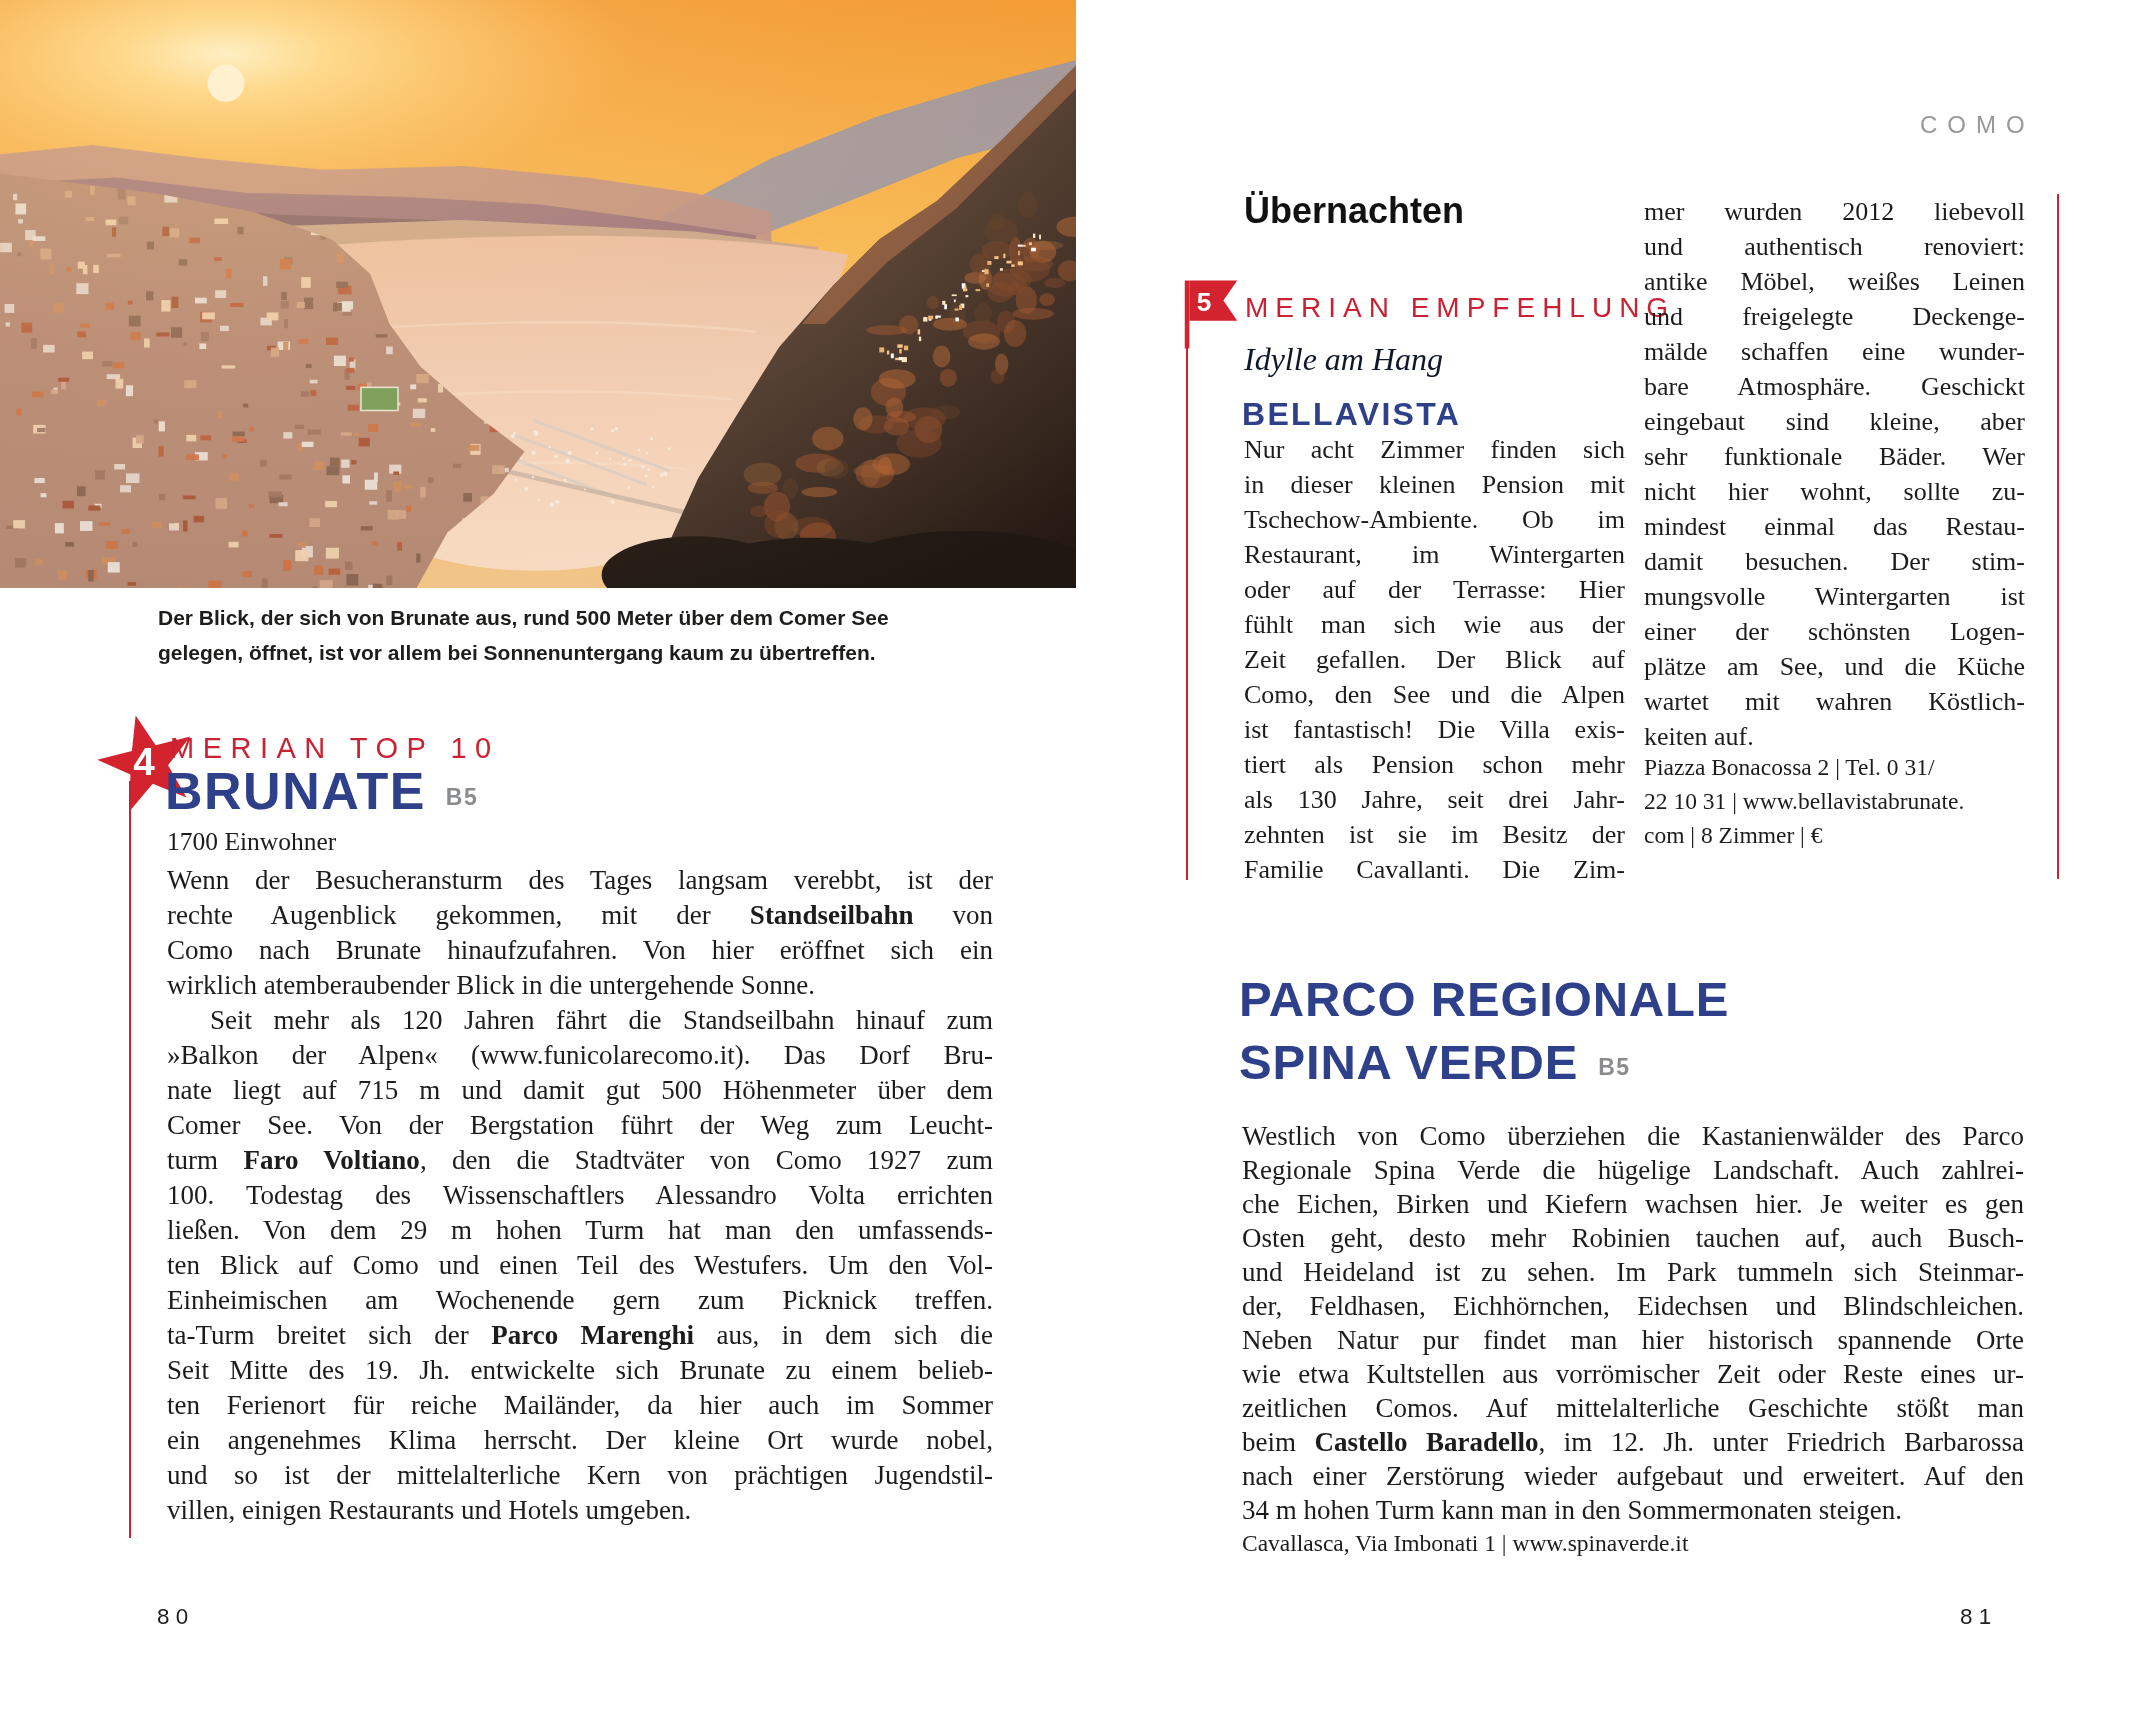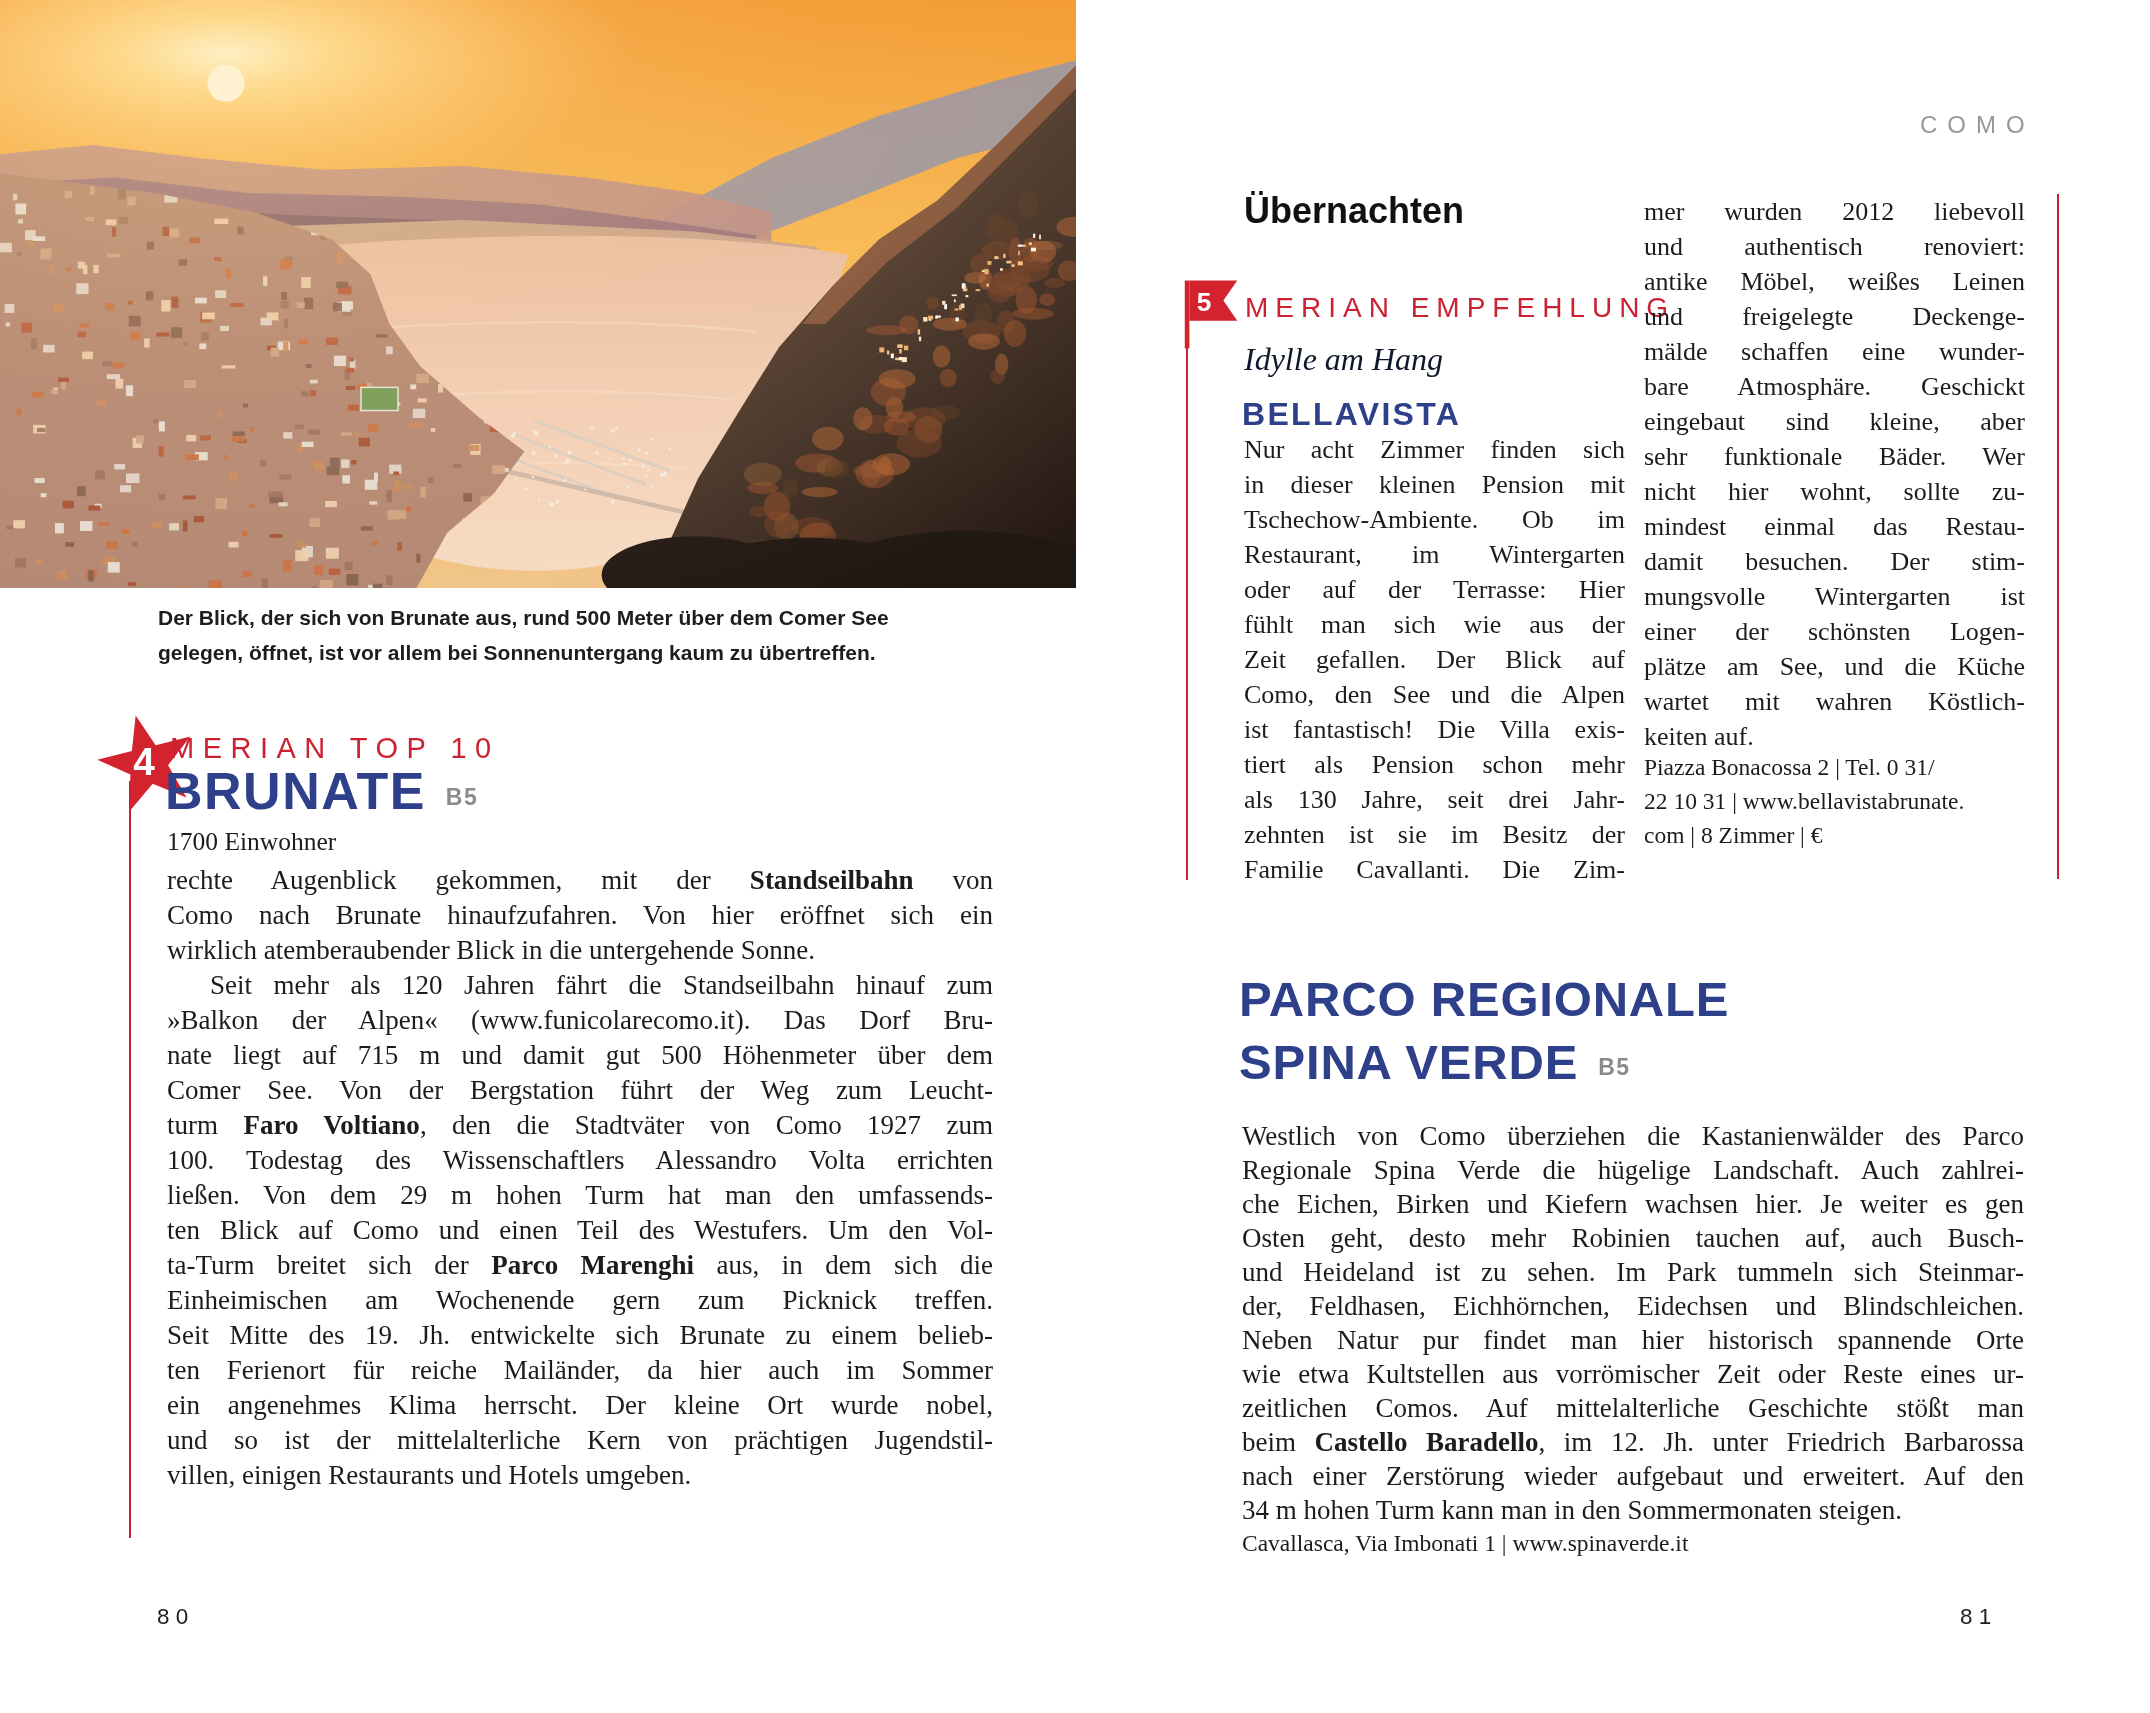--- a/index.html
+++ b/index.html
@@ -646,33 +646,34 @@
 
     <div class="abs kicker kicker-top10">MERIAN TOP 10</div>
 
     <h1 class="abs title-brunate"><span>BRUNATE</span><span class="mapref">B5</span></h1>
 
     <div class="abs population">1700 Einwohner</div>
 
     <div class="abs rule rule-left-page"></div>
 
     <div class="abs body-left">
+        <div class="line j">Wenn der Besucheransturm des Tages langsam verebbt, ist der</div>
         <div class="line j">rechte Augenblick gekommen, mit der <b>Standseilbahn</b> von</div>
         <div class="line j">Como nach Brunate hinaufzufahren. Von hier eröffnet sich ein</div>
         <div class="line">wirklich atemberaubender Blick in die untergehende Sonne.</div>
         <div class="line j ind">Seit mehr als 120 Jahren fährt die Standseilbahn hinauf zum</div>
         <div class="line j">»Balkon der Alpen« (www.funicolarecomo.it). Das Dorf Bru-</div>
         <div class="line j">nate liegt auf 715 m und damit gut 500 Höhenmeter über dem</div>
         <div class="line j">Comer See. Von der Bergstation führt der Weg zum Leucht-</div>
         <div class="line j">turm <b>Faro Voltiano</b>, den die Stadtväter von Como 1927 zum</div>
         <div class="line j">100. Todestag des Wissenschaftlers Alessandro Volta errichten</div>
         <div class="line j">ließen. Von dem 29 m hohen Turm hat man den umfassends-</div>
         <div class="line j">ten Blick auf Como und einen Teil des Westufers. Um den Vol-</div>
+        <div class="line j">Einheimischen am Wochenende gern zum Picknick treffen.</div>
         <div class="line j">ta-Turm breitet sich der <b>Parco Marenghi</b> aus, in dem sich die</div>
-        <div class="line j">Einheimischen am Wochenende gern zum Picknick treffen.</div>
         <div class="line j">Seit Mitte des 19. Jh. entwickelte sich Brunate zu einem belieb-</div>
         <div class="line j">ten Ferienort für reiche Mailänder, da hier auch im Sommer</div>
         <div class="line j">ein angenehmes Klima herrscht. Der kleine Ort wurde nobel,</div>
         <div class="line j">und so ist der mittelalterliche Kern von prächtigen Jugendstil-</div>
         <div class="line">villen, einigen Restaurants und Hotels umgeben.</div>
       </div>
 
     <div class="abs pageno pageno-left">80</div>
   </section>
 

